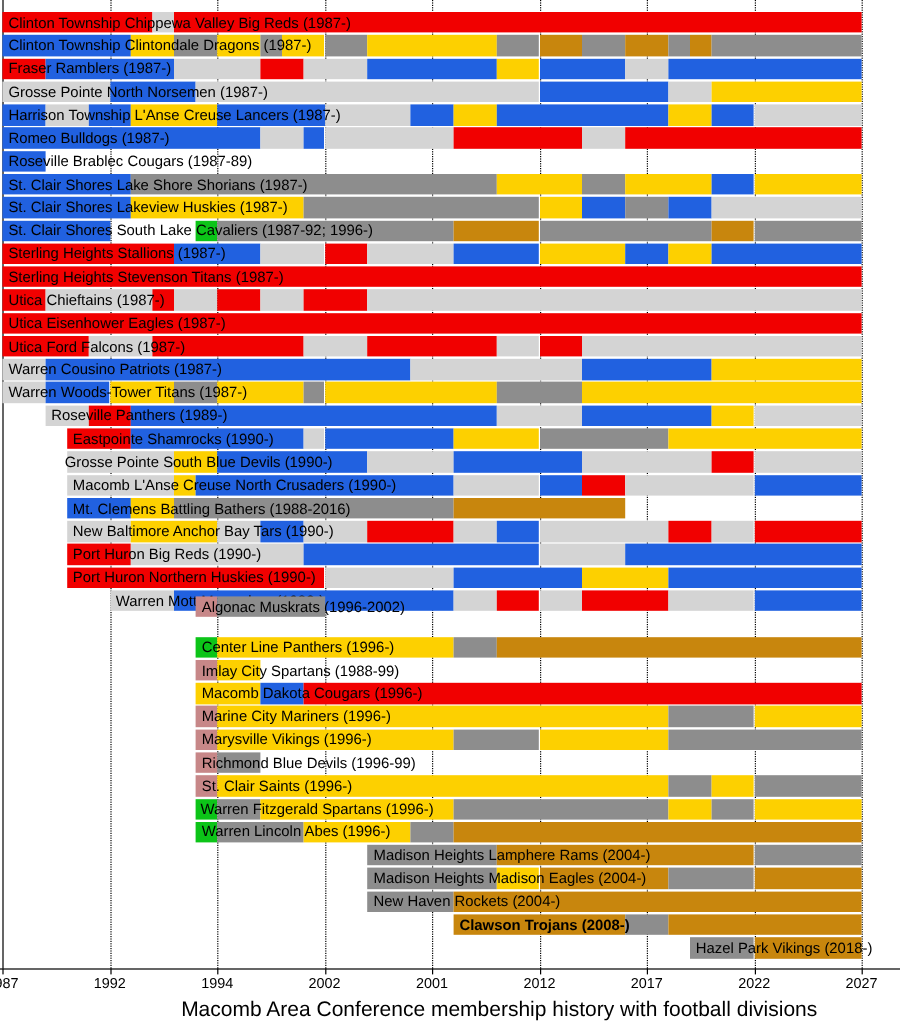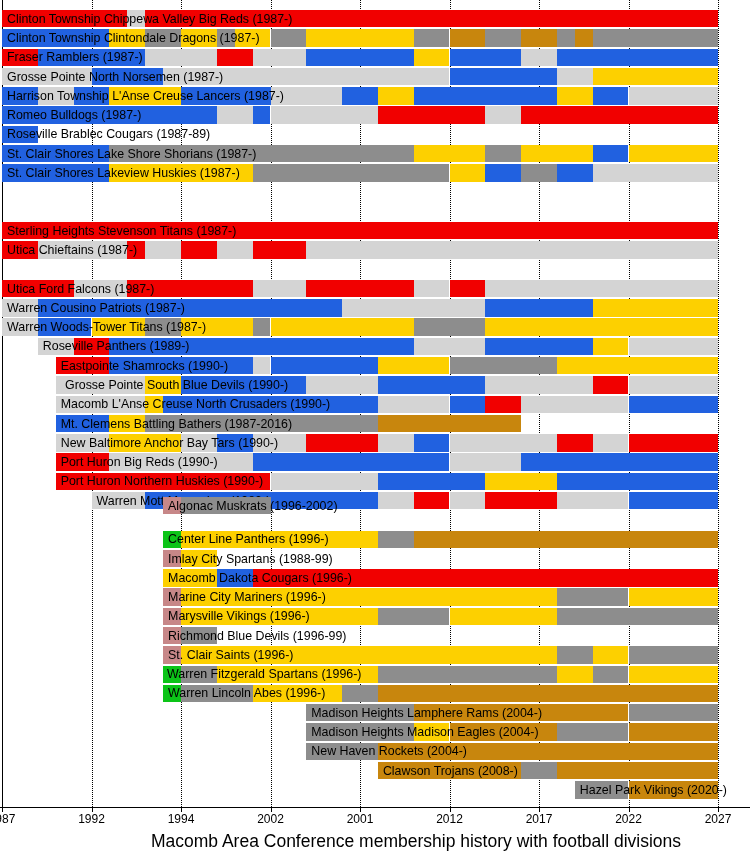--- a/index.html
+++ b/index.html
@@ -141,34 +141,61 @@
       <div class="seg" style="left: 2px; width: 107.4px; background: rgb(33, 97, 224);"></div>
       <div class="seg" style="left: 109.4px; width: 143.2px; background: rgb(253, 208, 0);"></div>
       <div class="seg" style="left: 252.6px; width: 196.9px; background: rgb(141, 141, 141);"></div>
       <div class="seg" style="left: 449.5px; width: 35.8px; background: rgb(253, 208, 0);"></div>
       <div class="seg" style="left: 485.3px; width: 35.8px; background: rgb(33, 97, 224);"></div>
       <div class="seg" style="left: 521.1px; width: 35.8px; background: rgb(141, 141, 141);"></div>
       <div class="seg" style="left: 556.9px; width: 35.8px; background: rgb(33, 97, 224);"></div>
       <div class="seg" style="left: 592.7px; width: 125.3px; background: rgb(212, 212, 212);"></div>
       <div class="team-label" style="left: 7px;">St. Clair Shores Lakeview Huskies (1987-)</div>
     </div>
+    <div class="team-row" style="top: 183.52px; height: 17.4px;">
+      <div class="seg" style="left: 2px; width: 89.5px; background: rgb(33, 97, 224);"></div>
+      <div class="seg" style="left: 163.1px; width: 17.9px; background: rgb(12, 196, 24);"></div>
+      <div class="seg" style="left: 181px; width: 196.9px; background: rgb(141, 141, 141);"></div>
+      <div class="seg" style="left: 377.9px; width: 71.6px; background: rgb(200, 134, 13);"></div>
+      <div class="seg" style="left: 449.5px; width: 143.2px; background: rgb(141, 141, 141);"></div>
+      <div class="seg" style="left: 592.7px; width: 35.8px; background: rgb(200, 134, 13);"></div>
+      <div class="seg" style="left: 628.5px; width: 89.5px; background: rgb(141, 141, 141);"></div>
+      <div class="team-label" style="left: 7px;">St. Clair Shores South Lake Cavaliers (1987-92; 1996-)</div>
+    </div>
+    <div class="team-row" style="top: 202.8px; height: 17.4px;">
+      <div class="seg" style="left: 2px; width: 143.2px; background: rgb(241, 0, 0);"></div>
+      <div class="seg" style="left: 145.2px; width: 71.6px; background: rgb(33, 97, 224);"></div>
+      <div class="seg" style="left: 216.8px; width: 53.7px; background: rgb(212, 212, 212);"></div>
+      <div class="seg" style="left: 270.5px; width: 35.8px; background: rgb(241, 0, 0);"></div>
+      <div class="seg" style="left: 306.3px; width: 71.6px; background: rgb(212, 212, 212);"></div>
+      <div class="seg" style="left: 377.9px; width: 71.6px; background: rgb(33, 97, 224);"></div>
+      <div class="seg" style="left: 449.5px; width: 71.6px; background: rgb(253, 208, 0);"></div>
+      <div class="seg" style="left: 521.1px; width: 35.8px; background: rgb(33, 97, 224);"></div>
+      <div class="seg" style="left: 556.9px; width: 35.8px; background: rgb(253, 208, 0);"></div>
+      <div class="seg" style="left: 592.7px; width: 125.3px; background: rgb(33, 97, 224);"></div>
+      <div class="team-label" style="left: 7px;">Sterling Heights Stallions (1987-)</div>
+    </div>
     <div class="team-row" style="top: 222.08px; height: 17.4px;">
       <div class="seg" style="left: 2px; width: 716px; background: rgb(241, 0, 0);"></div>
       <div class="team-label" style="left: 7px;">Sterling Heights Stevenson Titans (1987-)</div>
     </div>
     <div class="team-row" style="top: 241.36px; height: 17.4px;">
       <div class="seg" style="left: 2px; width: 35.8px; background: rgb(241, 0, 0);"></div>
       <div class="seg" style="left: 37.8px; width: 89.5px; background: rgb(212, 212, 212);"></div>
       <div class="seg" style="left: 127.3px; width: 17.9px; background: rgb(241, 0, 0);"></div>
       <div class="seg" style="left: 145.2px; width: 35.8px; background: rgb(212, 212, 212);"></div>
       <div class="seg" style="left: 181px; width: 35.8px; background: rgb(241, 0, 0);"></div>
       <div class="seg" style="left: 216.8px; width: 35.8px; background: rgb(212, 212, 212);"></div>
       <div class="seg" style="left: 252.6px; width: 53.7px; background: rgb(241, 0, 0);"></div>
       <div class="seg" style="left: 306.3px; width: 411.7px; background: rgb(212, 212, 212);"></div>
       <div class="team-label" style="left: 7px;">Utica Chieftains (1987-)</div>
+    </div>
+    <div class="team-row" style="top: 260.64px; height: 17.4px;">
+      <div class="seg" style="left: 2px; width: 716px; background: rgb(241, 0, 0);"></div>
+      <div class="team-label" style="left: 7px;">Utica Eisenhower Eagles (1987-)</div>
     </div>
     <div class="team-row" style="top: 279.92px; height: 17.4px;">
       <div class="seg" style="left: 2px; width: 71.6px; background: rgb(241, 0, 0);"></div>
       <div class="seg" style="left: 73.6px; width: 53.7px; background: rgb(212, 212, 212);"></div>
       <div class="seg" style="left: 127.3px; width: 125.3px; background: rgb(241, 0, 0);"></div>
       <div class="seg" style="left: 252.6px; width: 53.7px; background: rgb(212, 212, 212);"></div>
       <div class="seg" style="left: 306.3px; width: 107.4px; background: rgb(241, 0, 0);"></div>
       <div class="seg" style="left: 413.7px; width: 35.8px; background: rgb(212, 212, 212);"></div>
       <div class="seg" style="left: 449.5px; width: 35.8px; background: rgb(241, 0, 0);"></div>
       <div class="seg" style="left: 485.3px; width: 232.7px; background: rgb(212, 212, 212);"></div>
@@ -216,39 +243,39 @@
     </div>
     <div class="team-row" style="top: 376.32px; height: 17.4px;">
       <div class="seg" style="left: 55.7px; width: 89.5px; background: rgb(212, 212, 212);"></div>
       <div class="seg" style="left: 145.2px; width: 35.8px; background: rgb(253, 208, 0);"></div>
       <div class="seg" style="left: 181px; width: 125.3px; background: rgb(33, 97, 224);"></div>
       <div class="seg" style="left: 306.3px; width: 71.6px; background: rgb(212, 212, 212);"></div>
       <div class="seg" style="left: 377.9px; width: 107.4px; background: rgb(33, 97, 224);"></div>
       <div class="seg" style="left: 485.3px; width: 107.4px; background: rgb(212, 212, 212);"></div>
       <div class="seg" style="left: 592.7px; width: 35.8px; background: rgb(241, 0, 0);"></div>
       <div class="seg" style="left: 628.5px; width: 89.5px; background: rgb(212, 212, 212);"></div>
-      <div class="team-label" style="left: 65px; text-align: right;">Grosse Pointe South Blue Devils (1990-)</div>
+      <div class="team-label" style="left: 54px; text-align: right;">Grosse Pointe South Blue Devils (1990-)</div>
     </div>
     <div class="team-row" style="top: 395.6px; height: 17.4px;">
       <div class="seg" style="left: 55.7px; width: 89.5px; background: rgb(212, 212, 212);"></div>
       <div class="seg" style="left: 145.2px; width: 17.9px; background: rgb(253, 208, 0);"></div>
       <div class="seg" style="left: 163.1px; width: 214.8px; background: rgb(33, 97, 224);"></div>
       <div class="seg" style="left: 377.9px; width: 71.6px; background: rgb(212, 212, 212);"></div>
       <div class="seg" style="left: 449.5px; width: 35.8px; background: rgb(33, 97, 224);"></div>
       <div class="seg" style="left: 485.3px; width: 35.8px; background: rgb(241, 0, 0);"></div>
       <div class="seg" style="left: 521.1px; width: 107.4px; background: rgb(212, 212, 212);"></div>
       <div class="seg" style="left: 628.5px; width: 89.5px; background: rgb(33, 97, 224);"></div>
       <div class="team-label" style="left: 60.7px;">Macomb L'Anse Creuse North Crusaders (1990-)</div>
     </div>
     <div class="team-row" style="top: 414.88px; height: 17.4px;">
       <div class="seg" style="left: 55.7px; width: 53.7px; background: rgb(33, 97, 224);"></div>
       <div class="seg" style="left: 109.4px; width: 35.8px; background: rgb(253, 208, 0);"></div>
       <div class="seg" style="left: 145.2px; width: 232.7px; background: rgb(141, 141, 141);"></div>
       <div class="seg" style="left: 377.9px; width: 143.2px; background: rgb(200, 134, 13);"></div>
-      <div class="team-label" style="left: 60.7px;">Mt. Clemens Battling Bathers (1987-2016)</div>
+      <div class="team-label" style="left: 60.7px;">Mt. Clemens Battling Bathers (1988-2016)</div>
     </div>
     <div class="team-row" style="top: 434.16px; height: 17.4px;">
       <div class="seg" style="left: 55.7px; width: 53.7px; background: rgb(212, 212, 212);"></div>
       <div class="seg" style="left: 109.4px; width: 71.6px; background: rgb(253, 208, 0);"></div>
       <div class="seg" style="left: 181px; width: 35.8px; background: rgb(212, 212, 212);"></div>
       <div class="seg" style="left: 216.8px; width: 35.8px; background: rgb(33, 97, 224);"></div>
       <div class="seg" style="left: 252.6px; width: 53.7px; background: rgb(212, 212, 212);"></div>
       <div class="seg" style="left: 306.3px; width: 71.6px; background: rgb(241, 0, 0);"></div>
       <div class="seg" style="left: 377.9px; width: 35.8px; background: rgb(212, 212, 212);"></div>
       <div class="seg" style="left: 413.7px; width: 35.8px; background: rgb(33, 97, 224);"></div>
@@ -366,24 +393,24 @@
       <div class="seg" style="left: 449.5px; width: 107.4px; background: rgb(200, 134, 13);"></div>
       <div class="seg" style="left: 556.9px; width: 71.6px; background: rgb(141, 141, 141);"></div>
       <div class="seg" style="left: 628.5px; width: 89.5px; background: rgb(200, 134, 13);"></div>
       <div class="team-label" style="left: 311.3px;">Madison Heights Madison Eagles (2004-)</div>
     </div>
     <div class="team-row" style="top: 742.64px; height: 17.4px;">
       <div class="seg" style="left: 306.3px; width: 71.6px; background: rgb(141, 141, 141);"></div>
       <div class="seg" style="left: 377.9px; width: 340.1px; background: rgb(200, 134, 13);"></div>
       <div class="team-label" style="left: 311.3px;">New Haven Rockets (2004-)</div>
     </div>
-    <div class="team-row" style="top: 761.92px; height: 17.4px;">
+    <div class="team-row" style="top: 761.92px; height: 17.4px; font-weight: bold;">
       <div class="seg" style="left: 377.9px; width: 143.2px; background: rgb(200, 134, 13);"></div>
       <div class="seg" style="left: 521.1px; width: 35.8px; background: rgb(141, 141, 141);"></div>
       <div class="seg" style="left: 556.9px; width: 161.1px; background: rgb(200, 134, 13);"></div>
       <div class="team-label" style="left: 382.9px;">Clawson Trojans (2008-)</div>
     </div>
     <div class="team-row" style="top: 781.2px; height: 17.4px;">
       <div class="seg" style="left: 574.8px; width: 53.7px; background: rgb(141, 141, 141);"></div>
       <div class="seg" style="left: 628.5px; width: 89.5px; background: rgb(200, 134, 13);"></div>
-      <div class="team-label" style="left: 579.8px;">Hazel Park Vikings (2020-)</div>
+      <div class="team-label" style="left: 579.8px;">Hazel Park Vikings (2018-)</div>
     </div>
   </div>
 
 </body></html>

